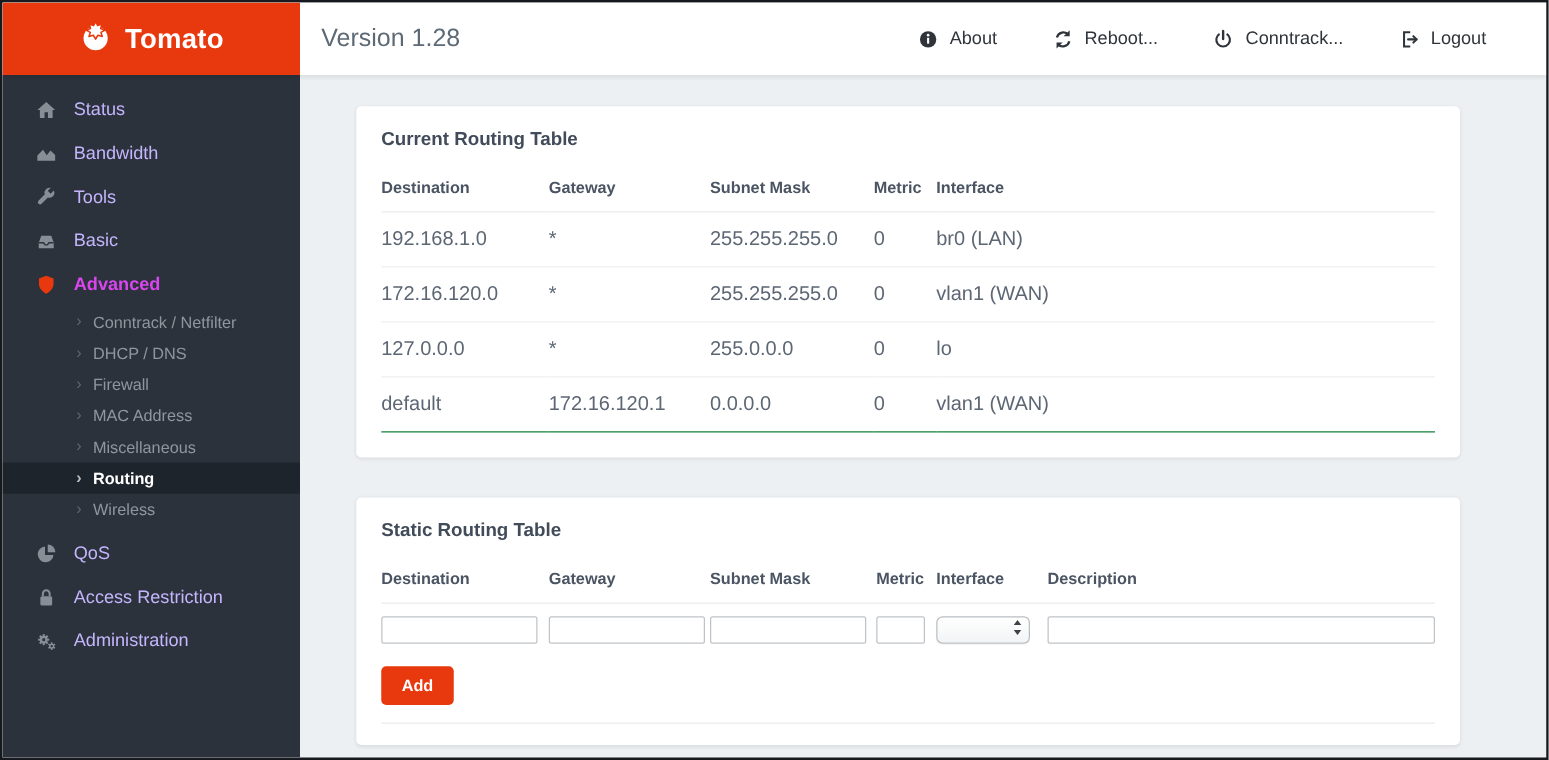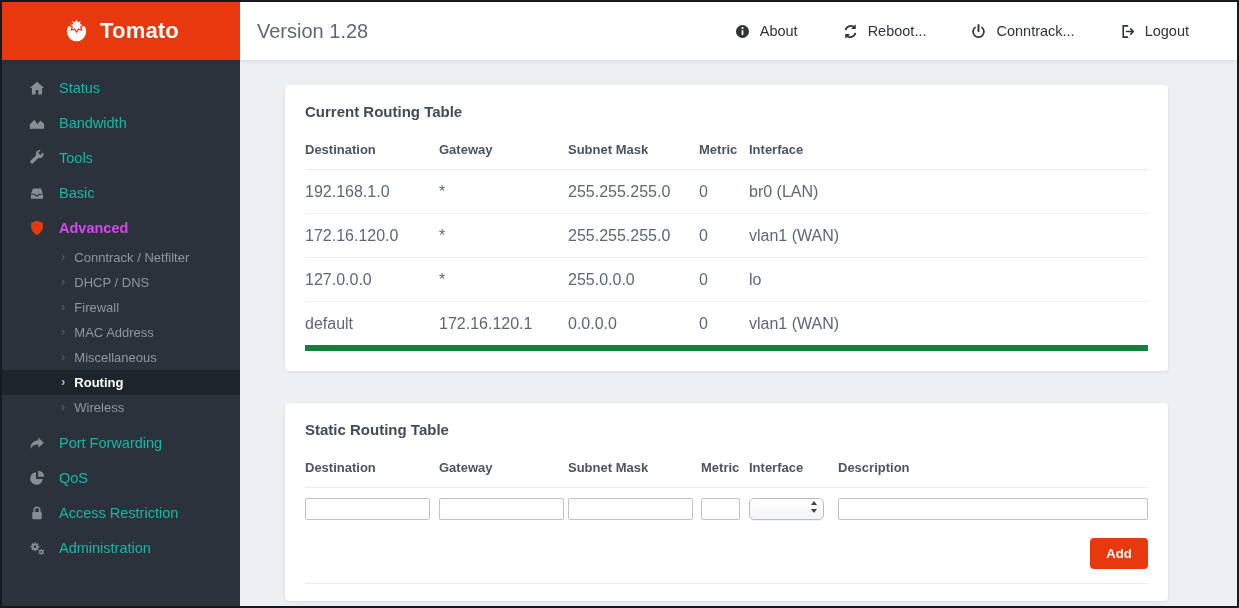--- a/index.html
+++ b/index.html
@@ -14,58 +14,58 @@
   .version { font-size:20px; color:#5d6975; }
   .header-nav { margin-left:auto; display:flex; align-items:center; gap:44px; }
   .nav-item { display:flex; align-items:center; gap:9px; color:#2f343a; font-size:14.5px; cursor:pointer; }
   .nav-item svg { display:block; }
 
   
   .body { flex:1; display:flex; min-height:0; }
 
   
   .sidebar { width:238px; flex:0 0 238px; background:#2b323b; padding-top:10px; overflow:hidden; }
-  .side-item { height:35px; display:flex; align-items:center; padding-left:25px; gap:13px; color:#14b8a6; font-size:14.5px; cursor:pointer; }
+  .side-item { height:35px; display:flex; align-items:center; padding-left:25px; gap:13px; color:#c4b5fd; font-size:14.5px; cursor:pointer; }
   .side-item .ico { width:19px; height:19px; flex:0 0 19px; display:flex; align-items:center; justify-content:center; }
   .side-item.active-parent { color:#d946ef; font-weight:bold; }
   .sub-list { }
   .sub-item { height:25px; display:flex; align-items:center; padding-left:59px; gap:9px; color:#8f969e; font-size:13px; cursor:pointer; }
   .sub-item .chev { color:#5f666e; font-size:13px; line-height:1; transform:translateY(-1px); }
   .sub-item.active { background:#1e242b; color:#fff; font-weight:bold; }
   .sub-item.active .chev { color:#b9bec4; }
   .side-gap { height:5px; }
 
   
   .main { flex:1; padding:25px 69px 0 45px; overflow:hidden; }
   .card { background:#fff; border-radius:4px; box-shadow:0 1px 3px rgba(31,45,61,.10); padding:18px 20px 0 20px; }
   .card + .card { margin-top:32px; }
   .card-title { font-size:15px; font-weight:bold; color:#414b59; }
 
   table.rt { width:100%; border-collapse:collapse; table-layout:fixed; }
   table.rt th { text-align:left; font-size:13px; font-weight:bold; color:#4a5462; padding:22px 0 12px 0; border-bottom:1px solid #e9ebee; }
   table.rt td { font-size:16px; color:#5d6774; padding:12.5px 0; border-bottom:1px solid #edeff1; }
-  table.rt tr:last-child td { border-bottom:6px solid #15803d; }
+  table.rt tr:last-child td { border-bottom:1px solid #15803d; }
 
   
   .static-grid { display:flex; }
   .static-grid .col-dest   { width:134px; }
   .static-grid .col-gw     { width:129px; }
   .static-grid .col-mask   { width:133px; }
   .static-grid .col-metric { width:48px; }
   .static-grid .col-iface  { width:89px; }
   .static-grid .col-desc   { flex:1; }
   .static-head { border-bottom:1px solid #e9ebee; padding:22px 0 12px 0; }
   .static-head .hcell { font-size:13px; font-weight:bold; color:#4a5462; }
   .static-inputs { padding:10px 0 2px 0; align-items:center; }
   .tin { height:22px; border:1px solid #bfc3c8; border-radius:2px; background:#fff; font-size:12.5px; color:#3c434c; padding:0 5px; outline:none; font-family:"Liberation Sans", sans-serif; }
   .tin.w-dest, .tin.w-gw, .tin.w-mask { width:125px; }
   .tin.w-metric { width:39px; }
   .tin.w-desc { width:100%; }
   .mac-select { width:75px; height:22px; border:1px solid #b9bdc2; border-radius:5px; background:linear-gradient(#ffffff,#f3f4f5); display:flex; align-items:center; justify-content:flex-end; padding-right:5px; cursor:pointer; box-shadow:0 1px 1px rgba(0,0,0,.05); }
-  .card-footer { display:flex; justify-content:flex-end; padding:16px 0 14px 0; }
+  .card-footer { display:flex; justify-content:flex-start; padding:16px 0 14px 0; }
   .add-btn { background:#e8380d; color:#fff; border:none; border-radius:4px; font-size:13px; font-weight:bold; width:58px; height:31px; cursor:pointer; font-family:"Liberation Sans", sans-serif; }
   .card-endline { border-top:1px solid #e9ebee; height:18px; }
 </style>
 </head>
 <body>
 
 <div class="screen">
 
   <div class="header">
     <div class="logo-block">
@@ -195,28 +195,20 @@
         </div>
         <div class="sub-item">
           <span class="chev">›</span>
           <span>Wireless</span>
         </div>
       </div>
       <div class="side-gap"></div>
       <div class="side-item">
         <span class="ico">
           <svg width="18" height="18" viewBox="0 0 24 24" fill="#878e96">
-            <path d="M13.8 4.8L21.2 11.5 13.8 18.2v-4.2C8.6 14 5.4 16 3 19.6c.5-7.1 4.2-10.9 10.8-11.4z"></path>
-          </svg>
-        </span>
-        <span>Port Forwarding</span>
-      </div>
-      <div class="side-item">
-        <span class="ico">
-          <svg width="18" height="18" viewBox="0 0 24 24" fill="#878e96">
             <path d="M10.7 4.3a8.4 8.4 0 1 0 9 9h-9z"></path>
             <path d="M13.6 2.2a8.4 8.4 0 0 1 8.2 8.2h-8.2z"></path>
           </svg>
         </span>
         <span>QoS</span>
       </div>
       <div class="side-item">
         <span class="ico">
           <svg width="18" height="18" viewBox="0 0 24 24">
             <rect x="5.7" y="10.6" width="12.6" height="9.8" rx="1.6" fill="#878e96"></rect>

